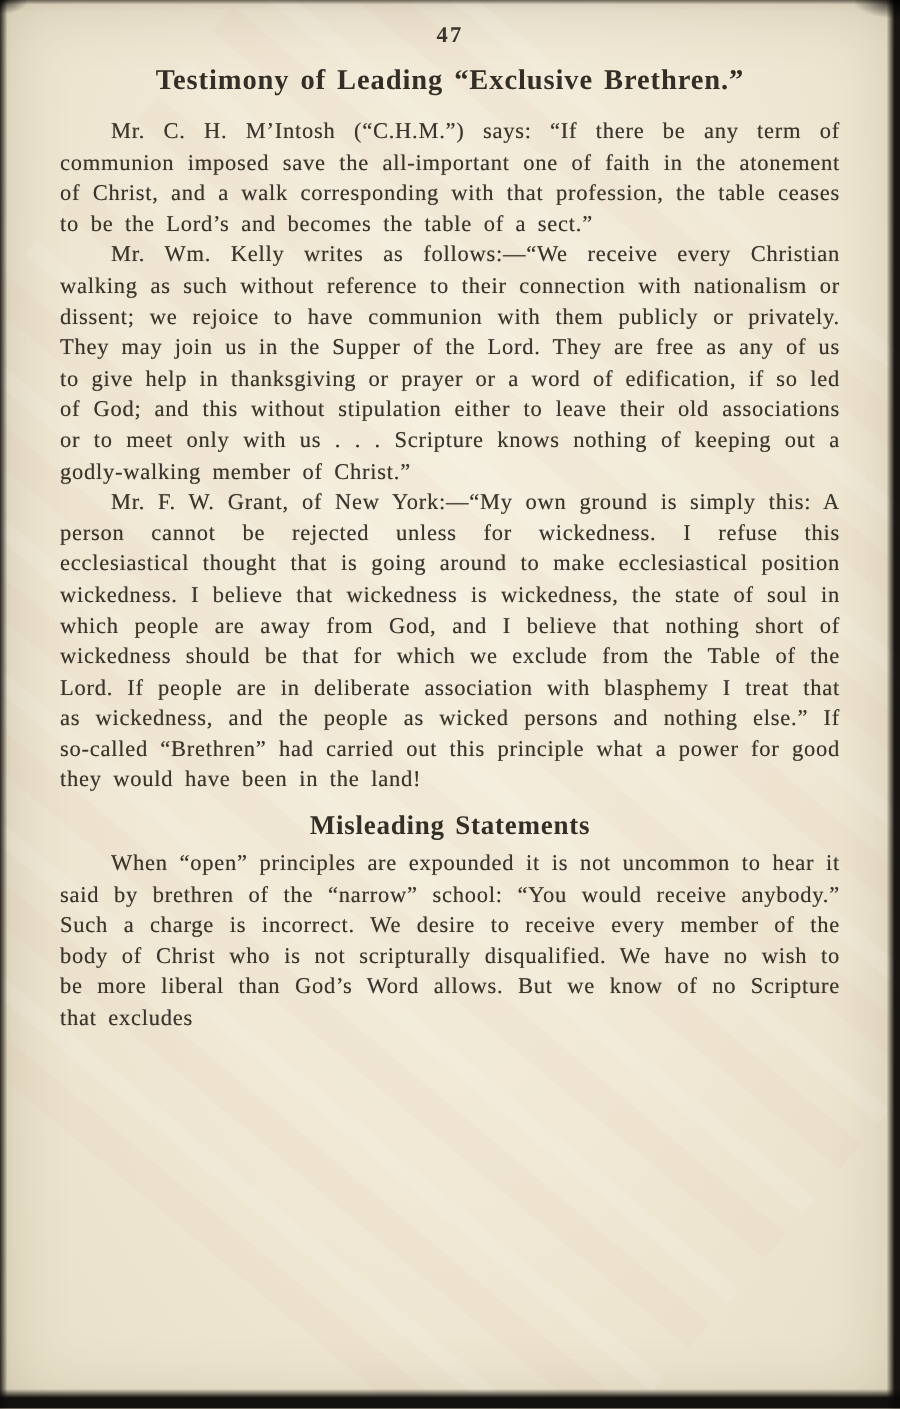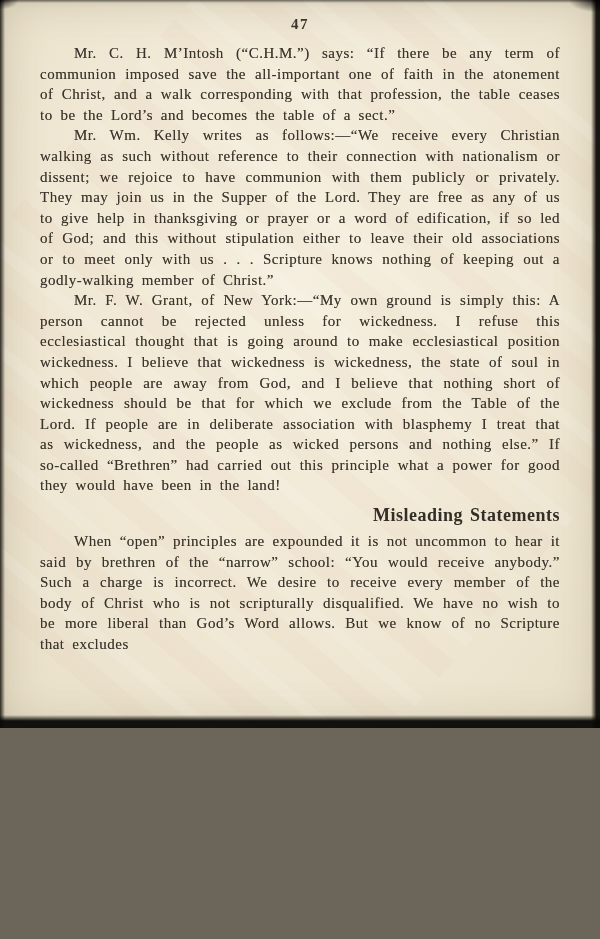--- a/index.html
+++ b/index.html
@@ -3,21 +3,21 @@
 <meta charset="utf-8">
 <style>
   html, body {
     margin: 0;
     padding: 0;
     background: #6b655a;
   }
   .scan-page {
     position: relative;
     width: 600px;
-    height: 728px;
+    height: 939px;
     margin: 0 auto;
     overflow: hidden;
     background:
       radial-gradient(ellipse at 50% 38%, #f5efdf 0%, #f0e8d4 55%, #e8dfc8 100%);
     box-shadow:
       inset 0 0 46px rgba(92, 72, 40, 0.22),
       inset 0 0 8px rgba(60, 50, 30, 0.18);
     font-family: "Liberation Serif", "DejaVu Serif", serif;
     color: #36312a;
   }
@@ -63,21 +63,21 @@
     text-align: center;
     font-size: 19px;
     font-weight: bold;
     letter-spacing: 0.6px;
     word-spacing: 2px;
     color: #332e26;
   }
 
   .subheading {
     margin: 9px 0 5px 0;
-    text-align: right;
+    text-align: center;
     font-size: 18px;
     font-weight: bold;
     letter-spacing: 0.5px;
     word-spacing: 2px;
     color: #332e26;
   }
 
   .para {
     margin: 0;
     text-align: justify;
@@ -130,20 +130,21 @@
 <body>
 
 <div class="scan-page">
 
   <div class="watermark"></div>
 
   <div class="content">
 
     <div class="page-number">47</div>
 
+    <h1 class="heading">Testimony of Leading “Exclusive Brethren.”</h1>
 
     <p class="para">Mr. C. H. M’Intosh (“C.H.M.”) says: “If there be any term of communion imposed save the all-important one of faith in the atonement of Christ, and a walk corresponding with that profession, the table ceases to be the Lord’s and becomes the table of a sect.”</p>
 
     <p class="para">Mr. Wm. Kelly writes as follows:—“We receive every Christian walking as such without reference to their connection with nationalism or dissent; we rejoice to have communion with them publicly or privately. They may join us in the Supper of the Lord. They are free as any of us to give help in thanksgiving or prayer or a word of edification, if so led of God; and this without stipulation either to leave their old associations or to meet only with us . . . Scripture knows nothing of keeping out a godly-walking member of Christ.”</p>
 
     <p class="para">Mr. F. W. Grant, of New York:—“My own ground is simply this: A person cannot be rejected unless for wickedness. I refuse this ecclesiastical thought that is going around to make ecclesiastical position wickedness. I believe that wickedness is wickedness, the state of soul in which people are away from God, and I believe that nothing short of wickedness should be that for which we exclude from the Table of the Lord. If people are in deliberate association with blasphemy I treat that as wickedness, and the people as wicked persons and nothing else.” If so-called “Brethren” had carried out this principle what a power for good they would have been in the land!</p>
 
     <h2 class="subheading">Misleading Statements</h2>
 
     <p class="para">When “open” principles are expounded it is not uncommon to hear it said by brethren of the “narrow” school: “You would receive anybody.” Such a charge is incorrect. We desire to receive every member of the body of Christ who is not scripturally disqualified. We have no wish to be more liberal than God’s Word allows. But we know of no Scripture that excludes</p>

